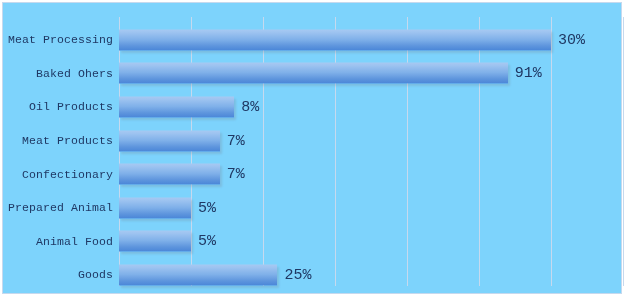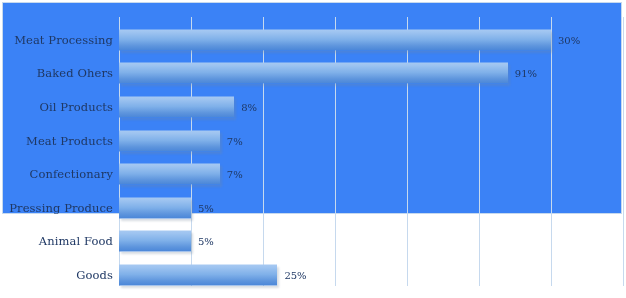--- a/index.html
+++ b/index.html
@@ -14,24 +14,25 @@
     background: #ffffff;
     overflow: hidden;
     font-family: "DejaVu Serif", "Liberation Serif", serif;
   }
   
   .chart-frame {
     position: absolute;
     left: 2px;
     top: 2px;
     width: 620px;
-    height: 212px;
+    height: 292px;
     border: 1px solid #c6d9ee;
     box-sizing: border-box;
-    background: #3b82f6;
+    background: #7dd3fc;
+    font-family: Liberation Mono, monospace;
   }
   
   .plot-area {
     position: absolute;
     left: 116px;
     top: 14px;
     width: 504px;
     height: 269px;
   }
   .gridlines {
@@ -87,21 +88,21 @@
         #9dc3f0 14%,
         #7fb0e9 48%,
         #5e95dd 78%,
         #4a86d8 100%);
     box-shadow: 2px 2px 2px rgba(120, 135, 155, 0.28);
     border-radius: 0;
   }
   .value-label {
     margin-left: 7px;
     color: #1f3864;
-    font-size: 10px;
+    font-size: 15px;
     white-space: nowrap;
   }
 </style>
 </head>
 <body>
 
 <div id="screenshot">
   <div class="chart-frame">
 
     <div class="plot-area">
@@ -147,21 +148,21 @@
             </div>
           </div>
           <div class="row">
             <div class="cat-label">Confectionary</div>
             <div class="bar-wrap">
               <div class="bar" style="width: 100.8px;"></div>
               <div class="value-label">7%</div>
             </div>
           </div>
           <div class="row">
-            <div class="cat-label">Pressing Produce</div>
+            <div class="cat-label">Prepared Animal</div>
             <div class="bar-wrap">
               <div class="bar" style="width: 72px;"></div>
               <div class="value-label">5%</div>
             </div>
           </div>
           <div class="row">
             <div class="cat-label">Animal Food</div>
             <div class="bar-wrap">
               <div class="bar" style="width: 72px;"></div>
               <div class="value-label">5%</div>

